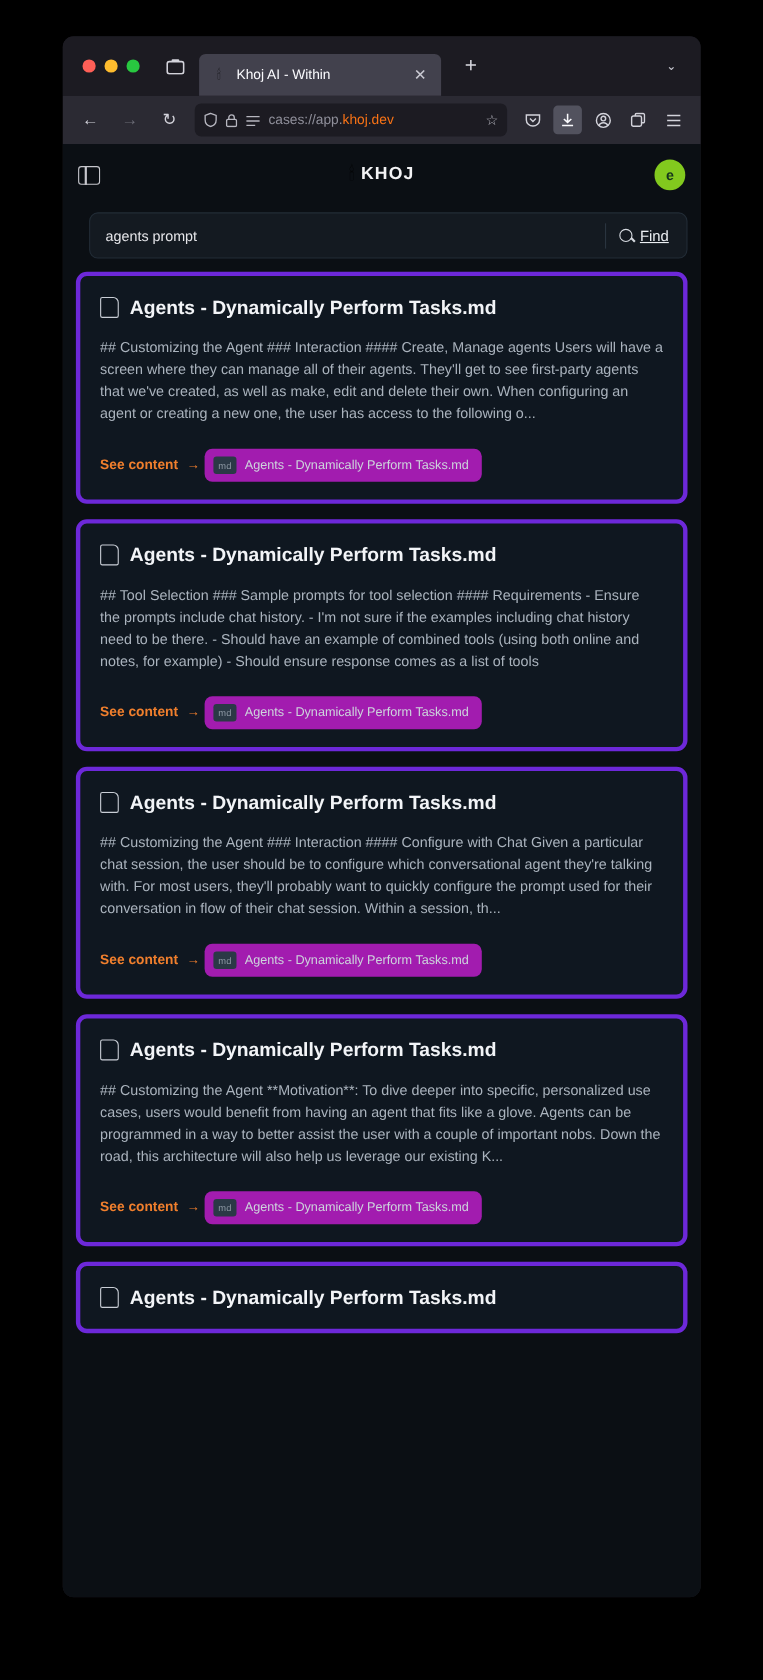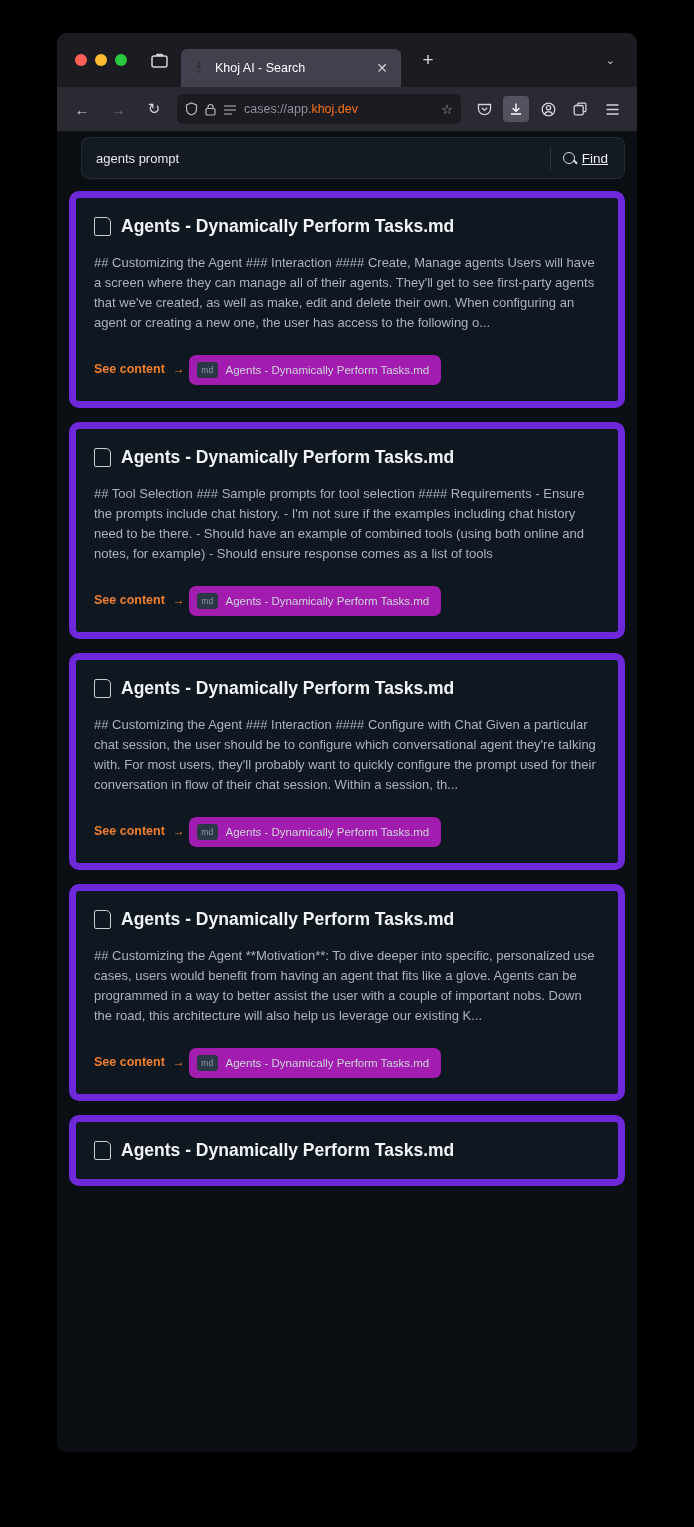--- a/index.html
+++ b/index.html
@@ -199,21 +199,21 @@
   .results {
     padding: 12px;
     display: flex;
     flex-direction: column;
     gap: 14px;
     height: calc(100% - 56px - 48px);
     overflow: hidden;
   }
   .card {
     background: #0f1720;
-    border: 7px solid #6d28d9;
+    border: 4px solid #6d28d9;
     border-radius: 10px;
     padding: 18px 18px 16px 18px;
   }
   .card.partial { padding-bottom: 18px; }
   .card-head {
     display: flex; align-items: center; gap: 10px;
   }
   .doc-icon {
     width: 17px; height: 19px;
     border: 1.7px solid #c9ced6;
@@ -277,21 +277,21 @@
       <div class="tl green"></div>
     </div>
     <div class="tabs-btn">
       <svg width="17" height="15" viewBox="0 0 17 15">
         <rect x="1" y="3" width="15" height="11" rx="2" fill="none" stroke="#d3d3db" stroke-width="1.5"></rect>
         <rect x="5" y="0.8" width="7" height="2.4" rx="1" fill="#d3d3db"></rect>
       </svg>
     </div>
     <div class="tab">
       <span class="tab-favicon">🕯</span>
-      <span class="tab-title">Khoj AI - Search</span>
+      <span class="tab-title">Khoj AI - Within</span>
       <span class="tab-close">✕</span>
     </div>
     <div class="new-tab">+</div>
     <div class="tabstrip-chevron">⌄</div>
   </div>
 
   <div class="navbar">
     <div class="nav-btn">←</div>
     <div class="nav-btn disabled">→</div>
     <div class="nav-btn">↻</div>
@@ -343,20 +343,28 @@
       <div class="nav-btn">
         <svg width="15" height="13" viewBox="0 0 15 13">
             <path d="M1.5 2h12M1.5 6.5h12M1.5 11h12" stroke="#d3d3db" stroke-width="1.4"></path>
           </svg>
       </div>
     </div>
   </div>
 
   <div class="page">
 
+    <div class="app-header">
+      <div class="panel-icon"></div>
+      <div class="brand">
+        <span class="brand-logo">🕯</span>
+        <span class="brand-name">KHOJ</span>
+      </div>
+      <div class="avatar">e</div>
+    </div>
 
     <div class="search-row">
       <div class="searchbar">
         <span class="search-value" placeholder="Search">agents prompt</span>
         <span class="find-btn">
           <span class="mag"></span>
           <span>Find</span>
         </span>
       </div>
     </div>

